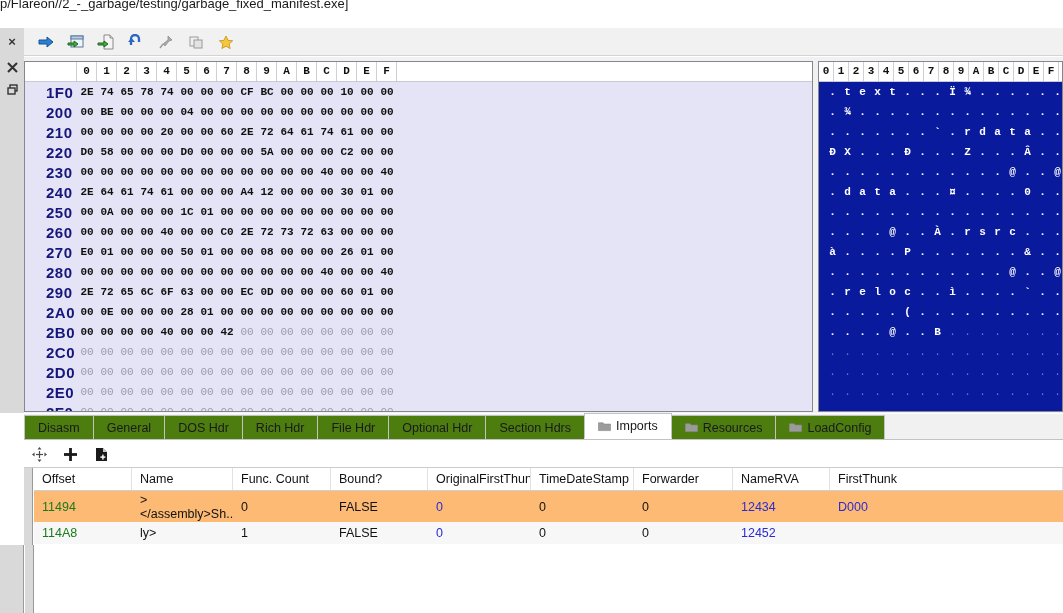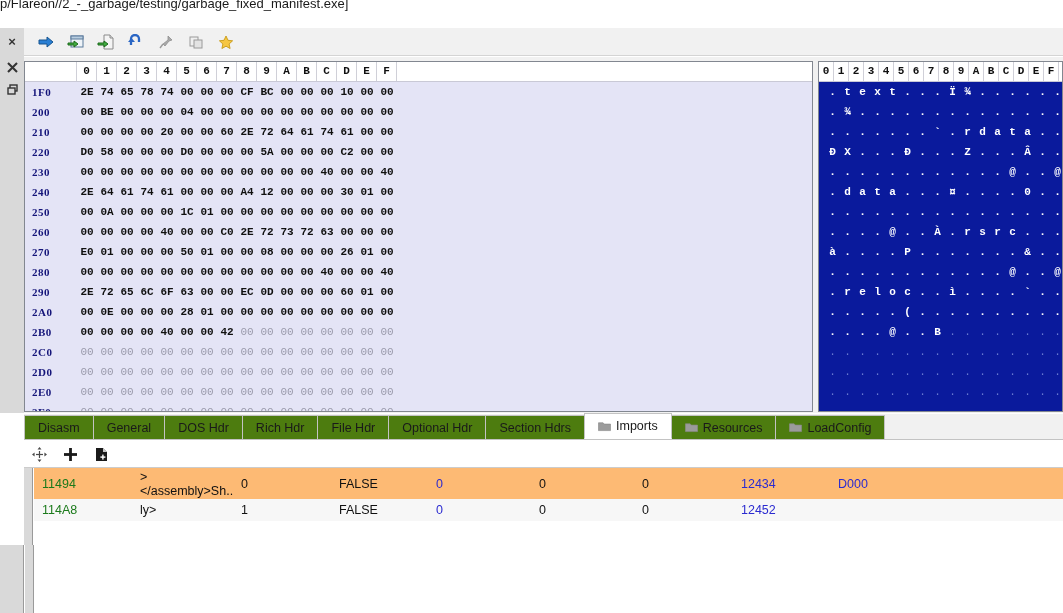--- a/index.html
+++ b/index.html
@@ -72,22 +72,22 @@
     width: 20px; height: 19px; text-align: center; line-height: 19px;
     font-family: "Liberation Mono", monospace; font-size: 11px; font-weight: bold;
     color: #101010; border-right: 1px solid #d0d0d8;
   }
   #hex-body {
     position: absolute; left: 0; top: 20px; width: 787px; height: 330px;
     background: #e4e4f6;
   }
   .hex-row { height: 20px; display: flex; align-items: center; }
   .hex-off {
-    width: 52px; padding-left: 7px;
-    font-family: Liberation Serif, serif; font-size: 11px; font-weight: bold;
+    width: 52px; padding-left: 21px;
+    font-family: Liberation Sans, sans-serif; font-size: 15px; font-weight: bold;
     color: #15157a; letter-spacing: 0.5px;
   }
   .hex-bytes { display: flex; }
   .hex-b {
     width: 20px; text-align: center;
     font-family: "Liberation Mono", monospace; font-size: 11px; font-weight: bold;
     color: #101010;
   }
   .hex-b.dim { color: #9a9aab; font-weight: normal; }
 
@@ -1045,20 +1045,31 @@
           <rect x="6.4" y="9.4" width="5" height="1.4"></rect>
         </g>
       <path d="M9 1v4h4" fill="#ffffff" opacity="0.75"></path>
     </svg>
   </div>
 </div>
 
 <div id="grid-wrap">
   <div id="grid-gutter"></div>
   <div id="grid">
+    <div id="grid-head">
+        <div class="gh" style="width: 98px;">Offset</div>
+        <div class="gh" style="width: 101px;">Name</div>
+        <div class="gh" style="width: 98px;">Func. Count</div>
+        <div class="gh" style="width: 97px;">Bound?</div>
+        <div class="gh" style="width: 103px;">OriginalFirstThun</div>
+        <div class="gh" style="width: 103px;">TimeDateStamp</div>
+        <div class="gh" style="width: 99px;">Forwarder</div>
+        <div class="gh" style="width: 97px;">NameRVA</div>
+        <div class="gh" style="width: 233px;">FirstThunk</div>
+      </div>
     <div id="grid-body">
         <div class="grow sel" style="height: 31px;">
           <div class="gc c-offset" style="width: 98px;">11494</div>
           <div class="gc c-plain" style="width: 101px;">&gt;
 &lt;/assembly&gt;Sh...</div>
           <div class="gc c-plain" style="width: 98px;">0</div>
           <div class="gc c-plain" style="width: 97px;">FALSE</div>
           <div class="gc c-num" style="width: 103px;">0</div>
           <div class="gc c-plain" style="width: 103px;">0</div>
           <div class="gc c-plain" style="width: 99px;">0</div>

